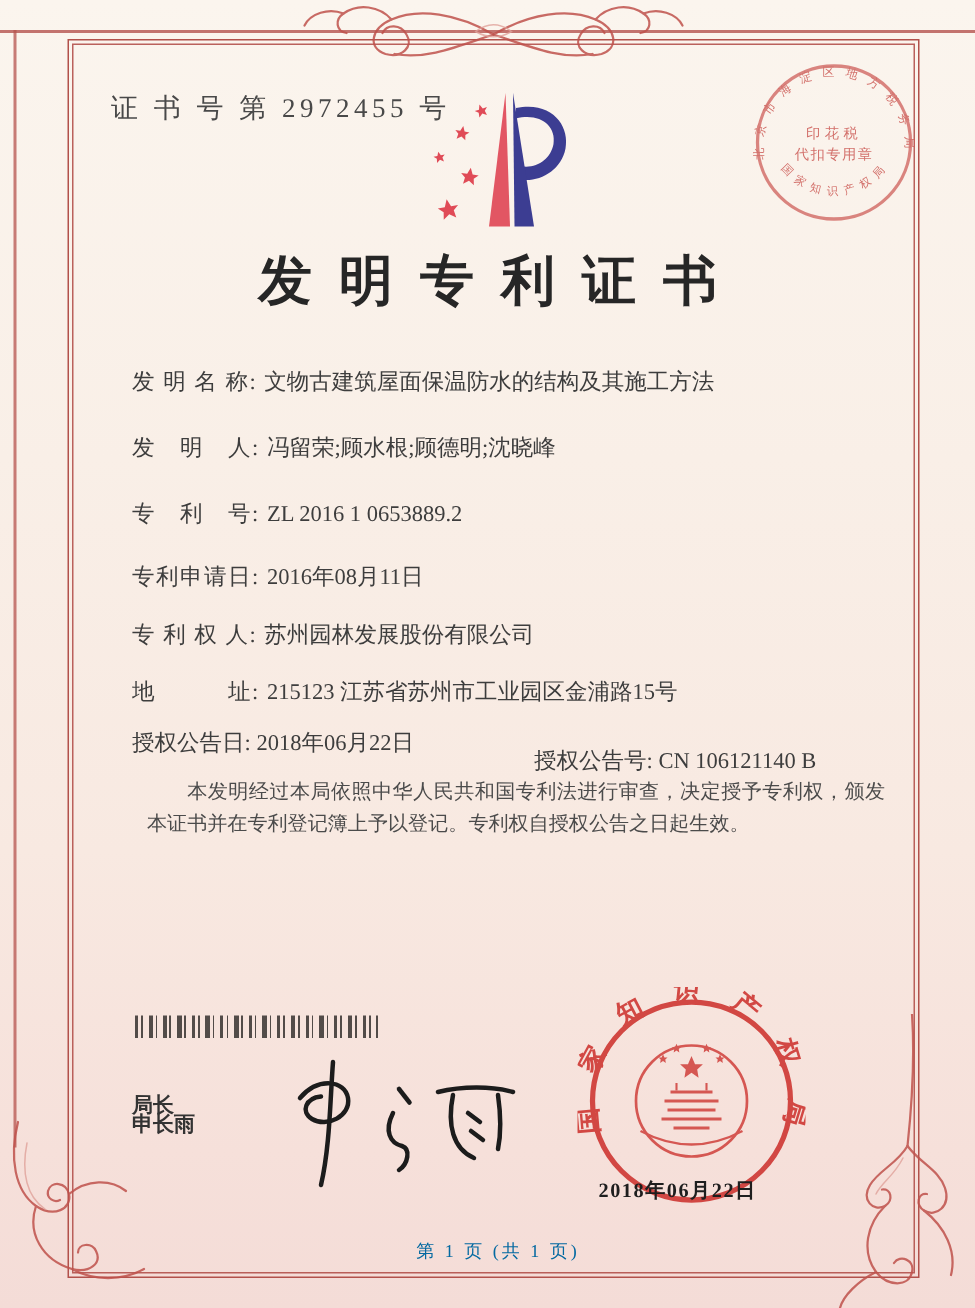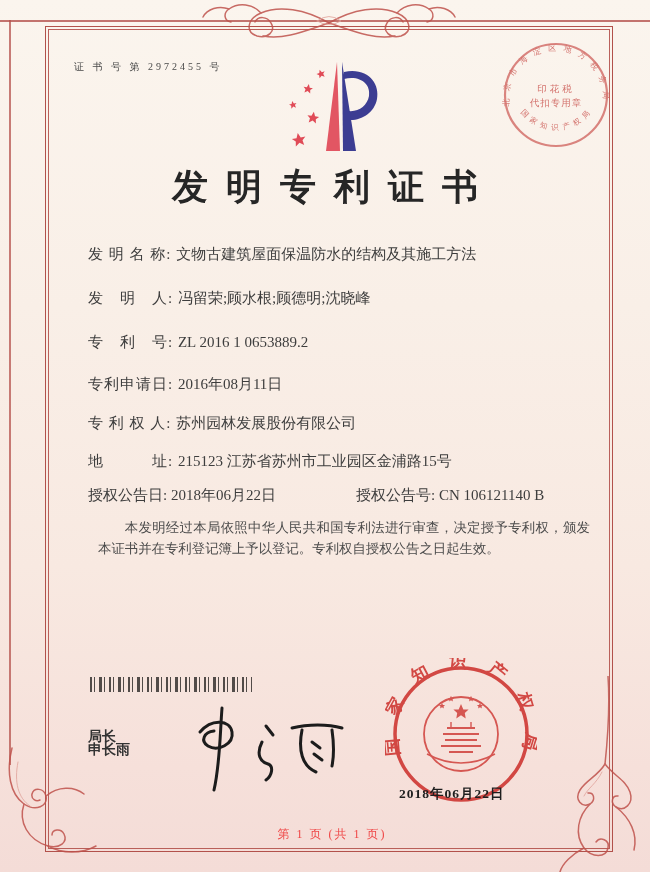--- a/index.html
+++ b/index.html
@@ -15,44 +15,44 @@
   
   .line-top{position:absolute;left:0;right:0;top:20px;height:2px;background:#b5534d;opacity:.8;}
   .line-left{position:absolute;left:9px;top:20px;width:2px;height:745px;background:#b5534d;opacity:.75;}
   
   .frame{position:absolute;left:45px;top:26px;right:37px;bottom:20px;border:1px solid #b2514b;}
   .frame::after{content:"";position:absolute;inset:2px;border:1px solid #b2514b;opacity:.9;}
   svg{position:absolute;}
   .flourish{stroke:#bf524c;fill:none;stroke-width:1.5;stroke-linecap:round;opacity:.85;}
   .flourish2{stroke:#e0a19a;fill:none;stroke-width:1;stroke-linecap:round;opacity:.8;}
   
-  .cert-no{position:absolute;left:74px;top:60px;font-size:10px;letter-spacing:3px;color:#494949;}
+  .cert-no{position:absolute;left:74px;top:60px;font-size:18px;letter-spacing:3px;color:#494949;}
   .title{position:absolute;left:0;right:0;top:163px;text-align:center;font-size:36px;font-weight:600;
          letter-spacing:18px;text-indent:18px;color:#262626;}
   .field-row{position:absolute;left:88px;font-size:15px;color:#3d3d3d;white-space:nowrap;font-family:Liberation Serif, serif;}
   .field-row .lbl{letter-spacing:1px;}
   .fr0{top:245px}.fr1{top:289px}.fr2{top:333px}.fr3{top:375px}.fr4{top:414px}.fr5{top:452px}
   .grant-row{position:absolute;left:88px;top:486px;font-size:15px;color:#3d3d3d;white-space:nowrap;}
-  .grant-row .g2{position:absolute;left:268px;top:0;}
+  .grant-row .g2{position:absolute;left:268px;top:12px;}
   .paras{position:absolute;left:86px;top:505px;width:516px;font-size:13.4px;line-height:21.3px;
          color:#4b4b4b;text-align:justify;}
   .paras p{margin:12px;text-indent:2em;}
   
   .barcode{position:absolute;left:90px;top:677px;width:162px;height:15px;opacity:.82;
     background:repeating-linear-gradient(90deg,
       #2e2a28 0 2px,transparent 2px 4px,#2e2a28 4px 5px,transparent 5px 9px,
       #2e2a28 9px 12px,transparent 12px 14px,#2e2a28 14px 15px,transparent 15px 19px);}
   
   .sig-title{position:absolute;left:88px;top:728px;font-size:14px;font-weight:600;color:#333;
              font-family:"Liberation Sans","DejaVu Sans",sans-serif;}
   .sig-name{position:absolute;left:88px;top:741px;font-size:14px;font-weight:600;color:#333;
             font-family:Liberation Sans, sans-serif;}
   .seal-date{position:absolute;left:399px;top:785px;font-size:13.5px;font-weight:600;color:#1e1e1e;
              letter-spacing:1px;}
-  .footer{position:absolute;left:0;right:0;top:826px;text-align:center;font-size:12px;color:#ef4444;
+  .footer{position:absolute;left:0;right:0;top:826px;text-align:center;font-size:12px;color:#0369a1;
           letter-spacing:2px;padding-left:14px;}
   .seal-text{fill:#cf3b37;font-family:"Liberation Serif",serif;font-weight:600;}
   .stamp-text{fill:#cc5a55;font-family:"Liberation Serif",serif;}
 </style>
 </head>
 <body>
 
 <div class="paper"></div>
 
 <div class="line-top"></div>

